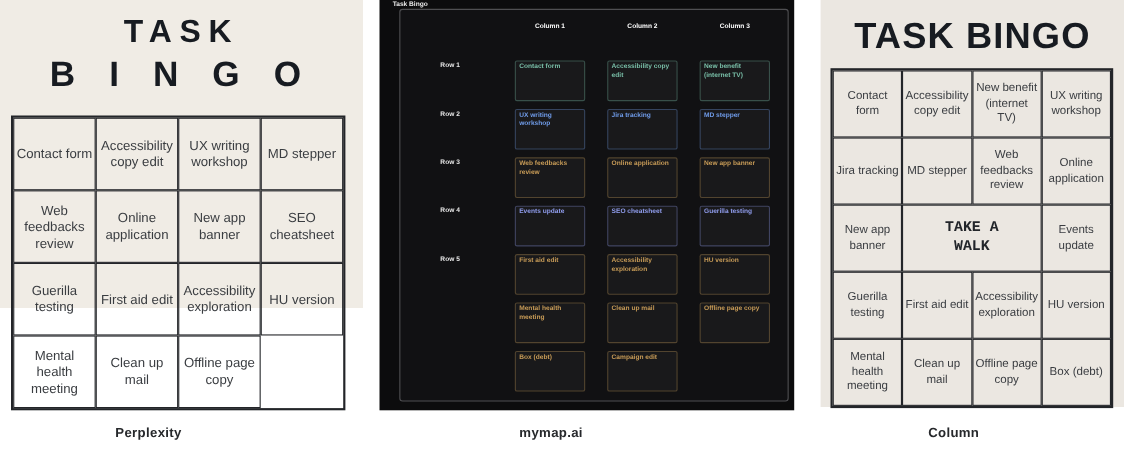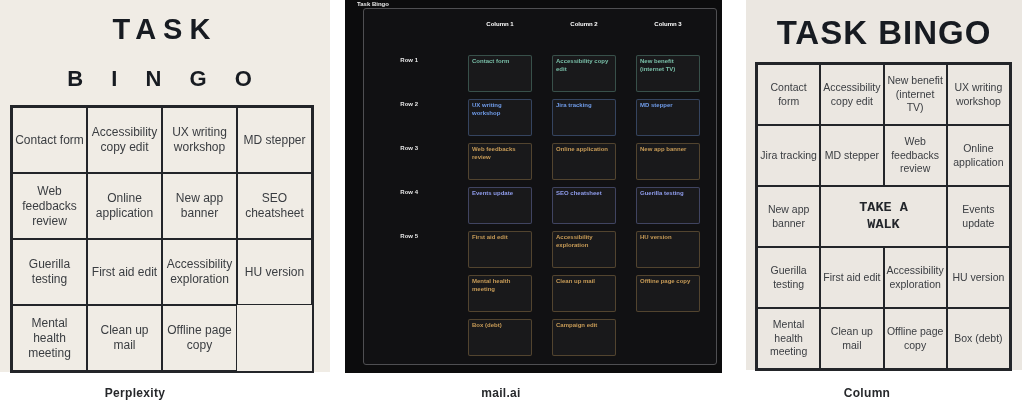--- a/index.html
+++ b/index.html
@@ -3,27 +3,27 @@
 <meta charset="utf-8">
 <style>
   html,body{margin:0;padding:0}
   body{
     width:1022px;height:411px;position:relative;overflow:hidden;
     background:#ffffff;font-family:"Liberation Sans",sans-serif;
   }
   .panel{position:absolute;top:0}
 
   
-  #panel-left{left:0;width:330px;height:372px;background:#f0ece5}
+  #panel-left{left:0;width:330px;height:280px;background:#f0ece5}
   #panel-right{left:746px;width:276px;height:370px;background:#ebe7e1}
 
   .card-title{position:absolute;left:0;width:100%;text-align:center;
     font-weight:800;color:#171b21;white-space:nowrap}
   #p-title1{top:13px;font-size:29px;letter-spacing:7px}
-  #p-title2{top:66px;font-size:22px;letter-spacing:11px}
+  #p-title2{top:49px;font-size:32px;letter-spacing:11px}
   #c-title{top:14px;font-size:33px;letter-spacing:1px}
 
   .grid-light{position:absolute;display:grid;border:2px solid #232529}
   #p-grid{left:10px;top:105px;width:300px;height:264px;
     grid-template-columns:repeat(4,1fr);grid-template-rows:repeat(4,1fr)}
   #c-grid{left:9px;top:62px;width:253px;height:305px;
     grid-template-columns:repeat(4,1fr);grid-template-rows:repeat(5,1fr)}
   .cell-light{border:1px solid #232529;display:flex;align-items:center;
     justify-content:center;text-align:center;padding:2px;color:#3a3d41}
   #p-grid .cell-light{font-size:12px;line-height:1.25}
@@ -174,14 +174,14 @@
       <div class="cell-light">
         <span>Offline page copy</span>
       </div>
       <div class="cell-light">
         <span>Box (debt)</span>
       </div>
     </div>
 </div>
 
 <div class="caption" id="cap-left">Perplexity</div>
-<div class="caption" id="cap-mid">mail.ai</div>
+<div class="caption" id="cap-mid">mymap.ai</div>
 <div class="caption" id="cap-right">Column</div>
 
 </body></html>

